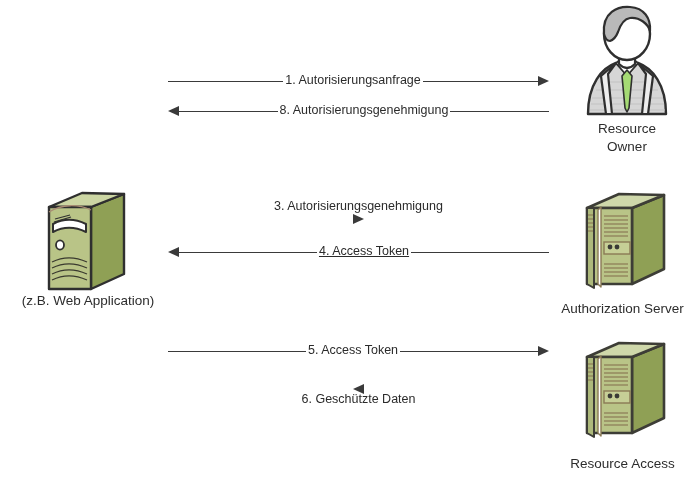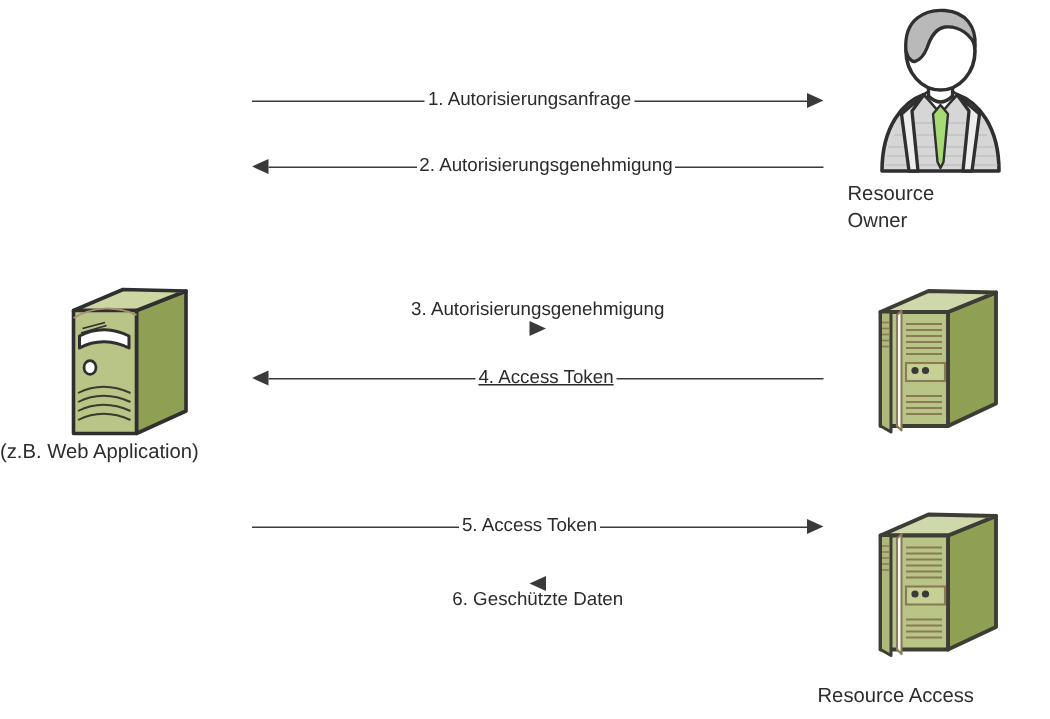--- a/index.html
+++ b/index.html
@@ -19,20 +19,21 @@
   .stage {
     position: absolute;
     left: 0; top: 0;
     width: 700px;
     height: 479px;
   }
 
   
   .node-label {
     position: absolute;
+    text-align: center;
     font-size: 13.5px;
     line-height: 18px;
     color: #2d2d2d;
     white-space: nowrap;
   }
   .node-label span { display: block; }
 
   
   .actor { position: absolute; }
 
@@ -172,20 +173,23 @@
       <circle cx="47" cy="61" r="2.4" fill="#3a3a36"></circle>
 
       <g stroke="#8a7a55" stroke-width="1.2">
         <line x1="34" y1="78" x2="58" y2="78"></line>
         <line x1="34" y1="82" x2="58" y2="82"></line>
         <line x1="34" y1="86" x2="58" y2="86"></line>
         <line x1="34" y1="90" x2="58" y2="90"></line>
       </g>
     </svg>
   </div>
+  <div class="node-label" style="left:545px; top:300px; width:155px;">
+    <span>Authorization Server</span>
+  </div>
 
   <div class="actor" style="left:570px; top:335px; width:112px; height:110px;">
     <svg width="112" height="110" viewBox="0 0 112 110">
       <path d="M62 22 L94 9 L94 83 L62 98 Z" fill="#8fa055" stroke="#3d3d36" stroke-width="2.6" stroke-linejoin="round"></path>
       <path d="M17 22 L49 8 L94 9 L62 22 Z" fill="#cfd8aa" stroke="#3d3d36" stroke-width="2.6" stroke-linejoin="round"></path>
       <path d="M17 22 L62 22 L62 98 L17 98 Z" fill="#b9c487" stroke="#3d3d36" stroke-width="2.6" stroke-linejoin="round"></path>
       <path d="M17 22 L24 22 L24 102 L17 98 Z" fill="#adb97b" stroke="#3d3d36" stroke-width="2" stroke-linejoin="round"></path>
       <path d="M28 24 L31 21 L31 101 L28 98 Z" fill="#ffffff" stroke="#8a7a55" stroke-width="1.4" stroke-linejoin="round"></path>
       <g stroke="#8a7a55" stroke-width="1.2">
         <line x1="34" y1="30" x2="58" y2="30"></line>
@@ -210,32 +214,32 @@
         <line x1="34" y1="82" x2="58" y2="82"></line>
         <line x1="34" y1="86" x2="58" y2="86"></line>
         <line x1="34" y1="90" x2="58" y2="90"></line>
       </g>
     </svg>
   </div>
   <div class="node-label" style="left:545px; top:455px; width:155px;">
     <span>Resource Access</span>
   </div>
 
-  <div class="flow" style="left:168px; top:58px; width:381px;">
+  <div class="flow" style="left:168px; top:72px; width:381px;">
     <span class="spacer-head"></span>
     <span class="rule"></span>
     <span class="flow-label">1. Autorisierungsanfrage</span>
     <span class="rule"></span>
     <span class="head right"></span>
   </div>
 
   <div class="flow" style="left:168px; top:102px; width:381px;">
     <span class="head left"></span>
     <span class="rule"></span>
-    <span class="flow-label">2. Autorisierungsgenehmigung</span>
+    <span class="flow-label">8. Autorisierungsgenehmigung</span>
     <span class="rule"></span>
     <span class="spacer-head"></span>
   </div>
 
   <div class="flow" style="left:168px; top:201px; width:381px;flex-direction:column;">
     <span class="spacer-head"></span>
     <span class="rule"></span>
     <span class="flow-label">3. Autorisierungsgenehmigung</span>
     <span class="rule"></span>
     <span class="head right"></span>

